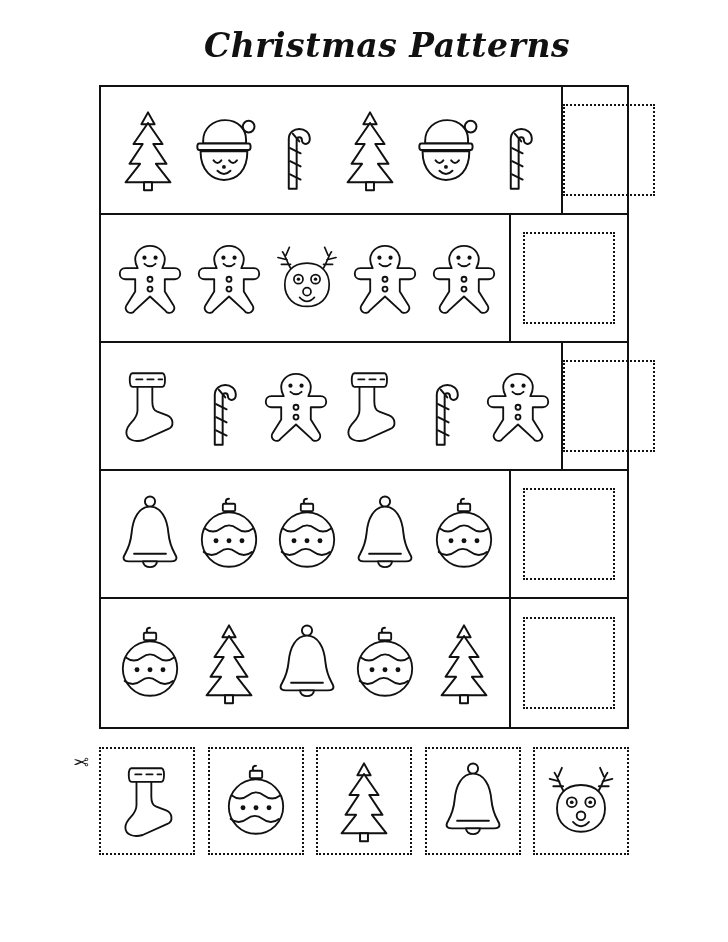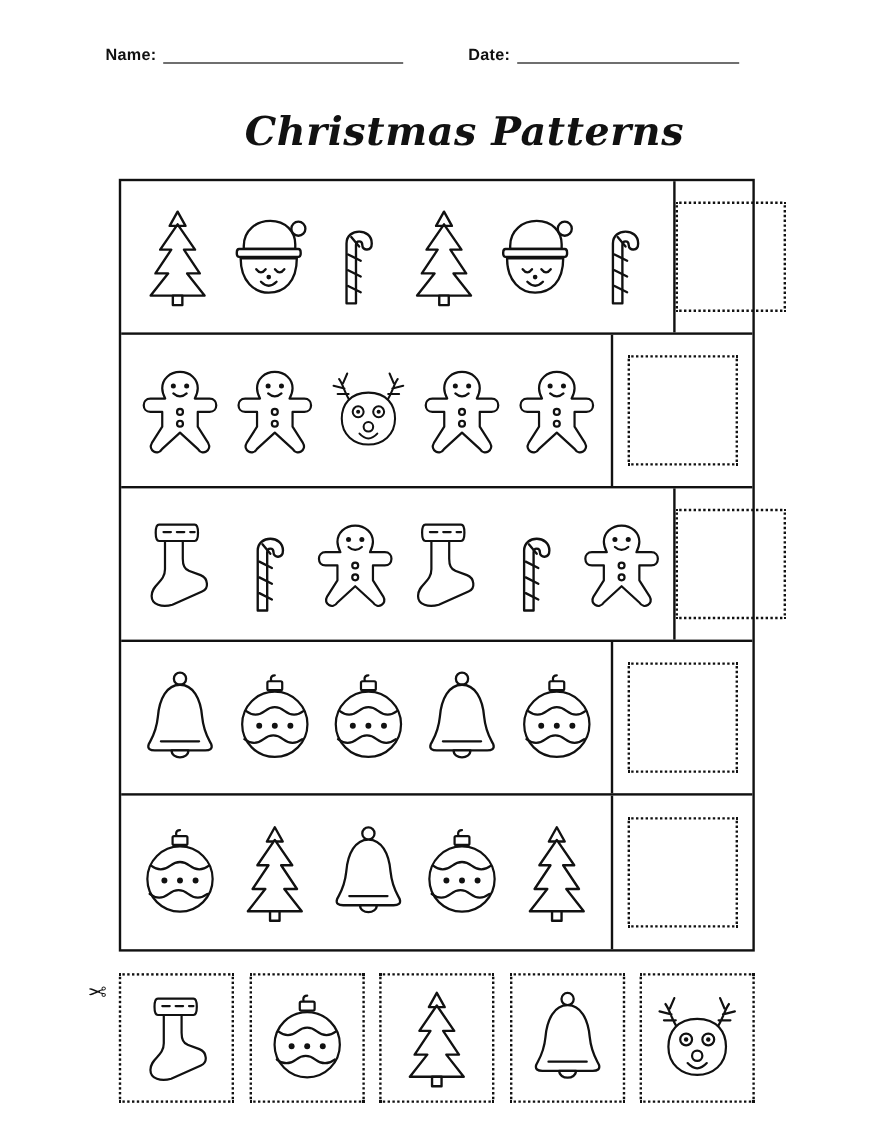--- a/index.html
+++ b/index.html
@@ -49,21 +49,21 @@
   .field.date .rule { width: 185px; }
 
   
   .title {
     text-align: center;
     font-family: "DejaVu Serif", serif;
     font-style: italic;
     font-weight: bold;
     font-size: 33px;
     letter-spacing: .5px;
-    margin-top: 37px;
+    margin-top: 26px;
     padding-left: 46px;
   }
   .subtitle {
     text-align: center;
     font-size: 13.5px;
     font-weight: bold;
     margin-top: 10px;
     letter-spacing: .1px;
   }
 
@@ -150,30 +150,20 @@
     stroke-linejoin: round;
   }
   .ln.nofill { fill: none; }
   .dot { fill: #111111; stroke: none; }
 </style>
 </head>
 <body>
 
 <div class="sheet">
 
-  <div class="fields">
-    <div class="field name">
-      <span class="label">Name:</span>
-      <span class="rule"></span>
-    </div>
-    <div class="field date">
-      <span class="label">Date:</span>
-      <span class="rule"></span>
-    </div>
-  </div>
 
   <div class="title">Christmas Patterns</div>
 
   <div class="grid" id="grid">
       <div class="row">
         <div class="cells">
           <div class="cell">
             <svg viewBox="0 0 100 130" width="66" height="86">
     <polygon class="ln" points="50,8 60,26 40,26"></polygon>
     <path class="ln" d="M50 24 L72 56 L58 56 L78 86 L62 86 L84 114 L16 114 L38 86 L22 86 L42 56 L28 56 Z"></path>

